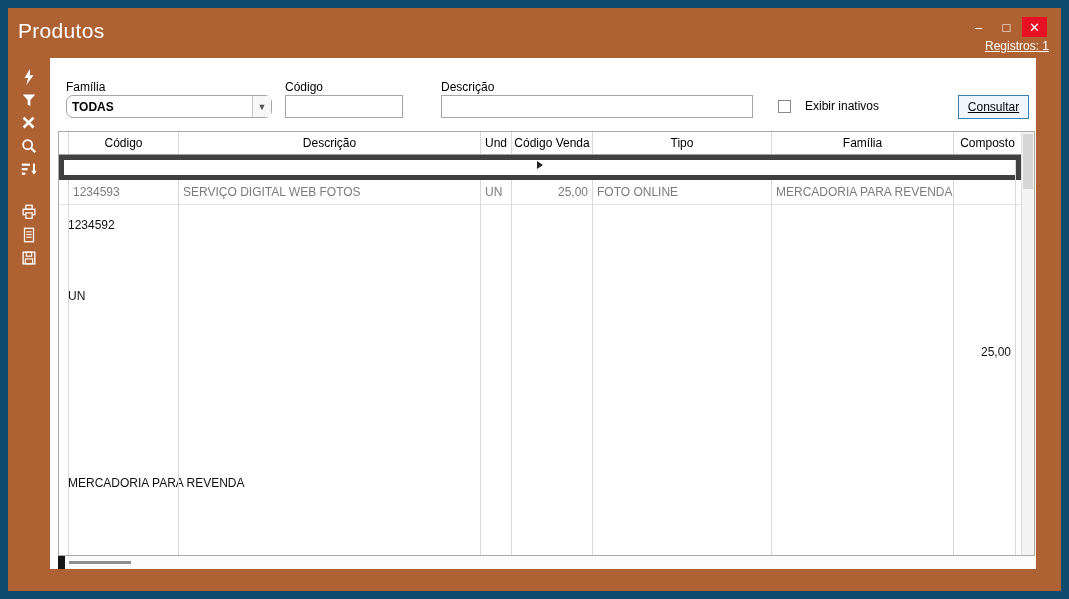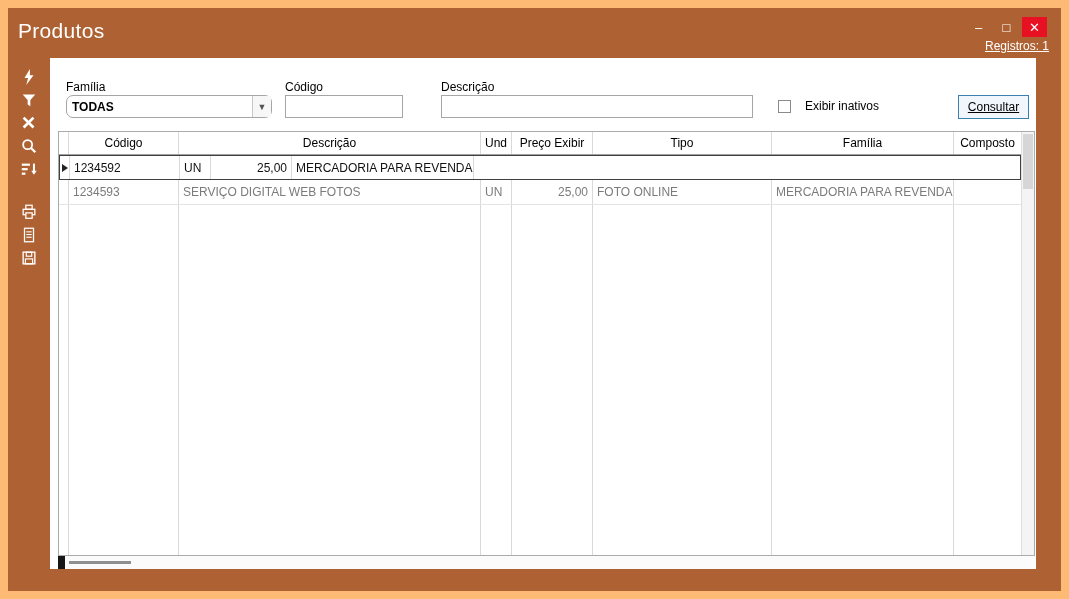--- a/index.html
+++ b/index.html
@@ -1,17 +1,17 @@
 <!DOCTYPE html>
 <html><head>
 <meta charset="utf-8">
 <style>
   *{box-sizing:border-box;margin:0;padding:0}
   html,body{width:1069px;height:599px;overflow:hidden;font-family:"Liberation Sans",sans-serif;}
-  .desktop{position:relative;width:1069px;height:599px;background:#fdba74;}
+  .desktop{position:relative;width:1069px;height:599px;background:#0c4a6e;}
   .window{position:absolute;left:8px;top:8px;width:1053px;height:583px;background:#AE6233;}
 
   
   .titlebar{position:absolute;left:0;top:0;right:0;height:50px;color:#fff;}
   .title{position:absolute;left:10px;top:11px;font-size:21px;font-weight:400;letter-spacing:.3px;}
   .controls{position:absolute;top:9px;right:14px;display:flex;gap:3px;}
   .winbtn{width:25px;height:20px;display:flex;align-items:center;justify-content:center;color:#fff;font-size:13px;cursor:pointer;line-height:1;}
   .winbtn.close{background:#E81123;}
   .registros{position:absolute;right:12px;top:31px;font-size:12px;color:#fff;text-decoration:underline;cursor:pointer;}
 
@@ -53,21 +53,21 @@
   .num{justify-content:flex-end;}
   .w-ind{flex:0 0 10px;padding:0;}
   .w-cod{flex:0 0 110px;}
   .w-desc{flex:0 0 302px;}
   .w-und{flex:0 0 31px;}
   .w-preco{flex:0 0 81px;}
   .w-tipo{flex:0 0 179px;}
   .w-fam{flex:0 0 182px;}
   .w-comp{flex:1 1 auto;}
 
-  .grow.r1{border:1px solid #404040;color:#111;cursor:pointer;}
+  .grow.r1{border:5px solid #404040;color:#111;cursor:pointer;flex-direction:column;}
   .grow.r2{color:#7B7B7B;border-bottom:1px solid #E4E4E4;cursor:pointer;}
   .ind-arrow{width:0;height:0;border-left:6px solid #222;border-top:4px solid transparent;border-bottom:4px solid transparent;margin:auto;}
   .filler{flex:1 1 auto;display:flex;}
   .filler .cell{height:100%;}
 
   
   .hscroll{position:absolute;left:8px;top:498px;width:977px;height:13px;background:#FBFBFB;display:flex;align-items:center;cursor:pointer;}
   .hcorner{width:7px;height:13px;background:#161616;flex:0 0 7px;}
   .hthumb{width:62px;height:3px;background:#8F8F8F;margin-left:4px;}
 </style>
@@ -171,21 +171,21 @@
       <button class="consultar">Consultar</button>
 
       <div class="grid">
         <div class="grid-inner">
 
           <div class="grow header">
             <div class="cell w-ind"></div>
             <div class="cell w-cod">Código</div>
             <div class="cell w-desc">Descrição</div>
             <div class="cell w-und">Und</div>
-            <div class="cell w-preco">Preço Exibir</div>
+            <div class="cell w-preco">Código Venda</div>
             <div class="cell w-tipo">Tipo</div>
             <div class="cell w-fam">Família</div>
             <div class="cell w-comp">Composto</div>
           </div>
 
           <div class="grow r1">
             <div class="cell w-ind">
                 <span class="ind-arrow"></span>
               </div>
             <div class="cell w-cod">1234592</div>

